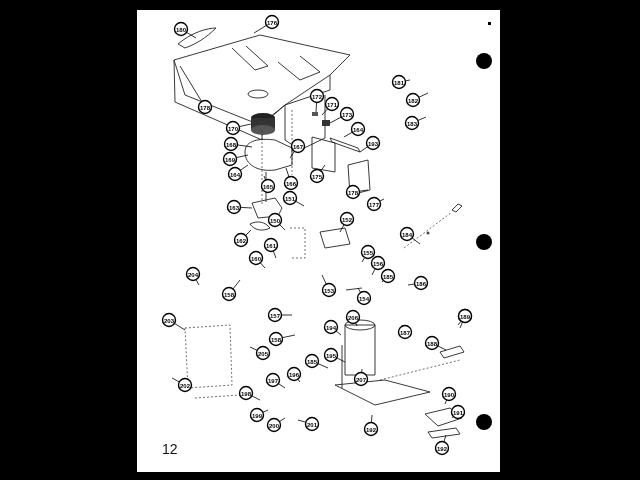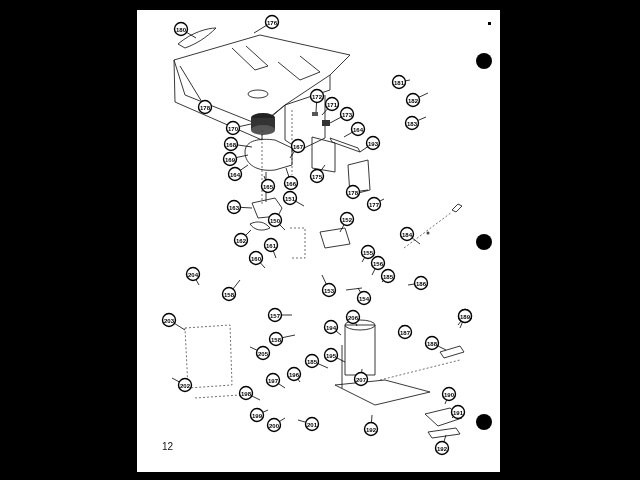--- a/index.html
+++ b/index.html
@@ -4,21 +4,21 @@
 <style>
   html, body { margin:0; padding:0; }
   body { width:640px; height:480px; background:#000; overflow:hidden; position:relative;
          font-family:"Liberation Sans", sans-serif; }
   #sheet { position:absolute; left:137px; top:10px; width:363px; height:462px; background:#fff; }
   #hole1,#hole2,#hole3 { position:absolute; width:16px; height:16px; border-radius:50%; background:#000; }
   #hole1 { left:476px; top:53px; }
   #hole2 { left:476px; top:234px; }
   #hole3 { left:476px; top:414px; }
   #speck { position:absolute; left:488px; top:22px; width:3px; height:3px; background:#000; }
-  #pagenum { position:absolute; left:162px; top:441px; font-size:10px; color:#111; }
+  #pagenum { position:absolute; left:162px; top:441px; font-size:14px; color:#111; }
   svg#art { position:absolute; left:0; top:0; }
   .callout circle { fill:#fff; stroke:#000; stroke-width:1.4; }
   .callout text { font-size:6px; font-weight:bold; text-anchor:middle; dominant-baseline:central; fill:#000;
                   font-family:"Liberation Sans", sans-serif; }
   .leader { stroke:#000; stroke-width:0.8; fill:none; }
   .part { stroke:#222; stroke-width:0.9; fill:none; }
   .dash { stroke:#333; stroke-width:0.7; fill:none; stroke-dasharray:2 2; }
   .dot { fill:#444; }
 </style>
 </head>

